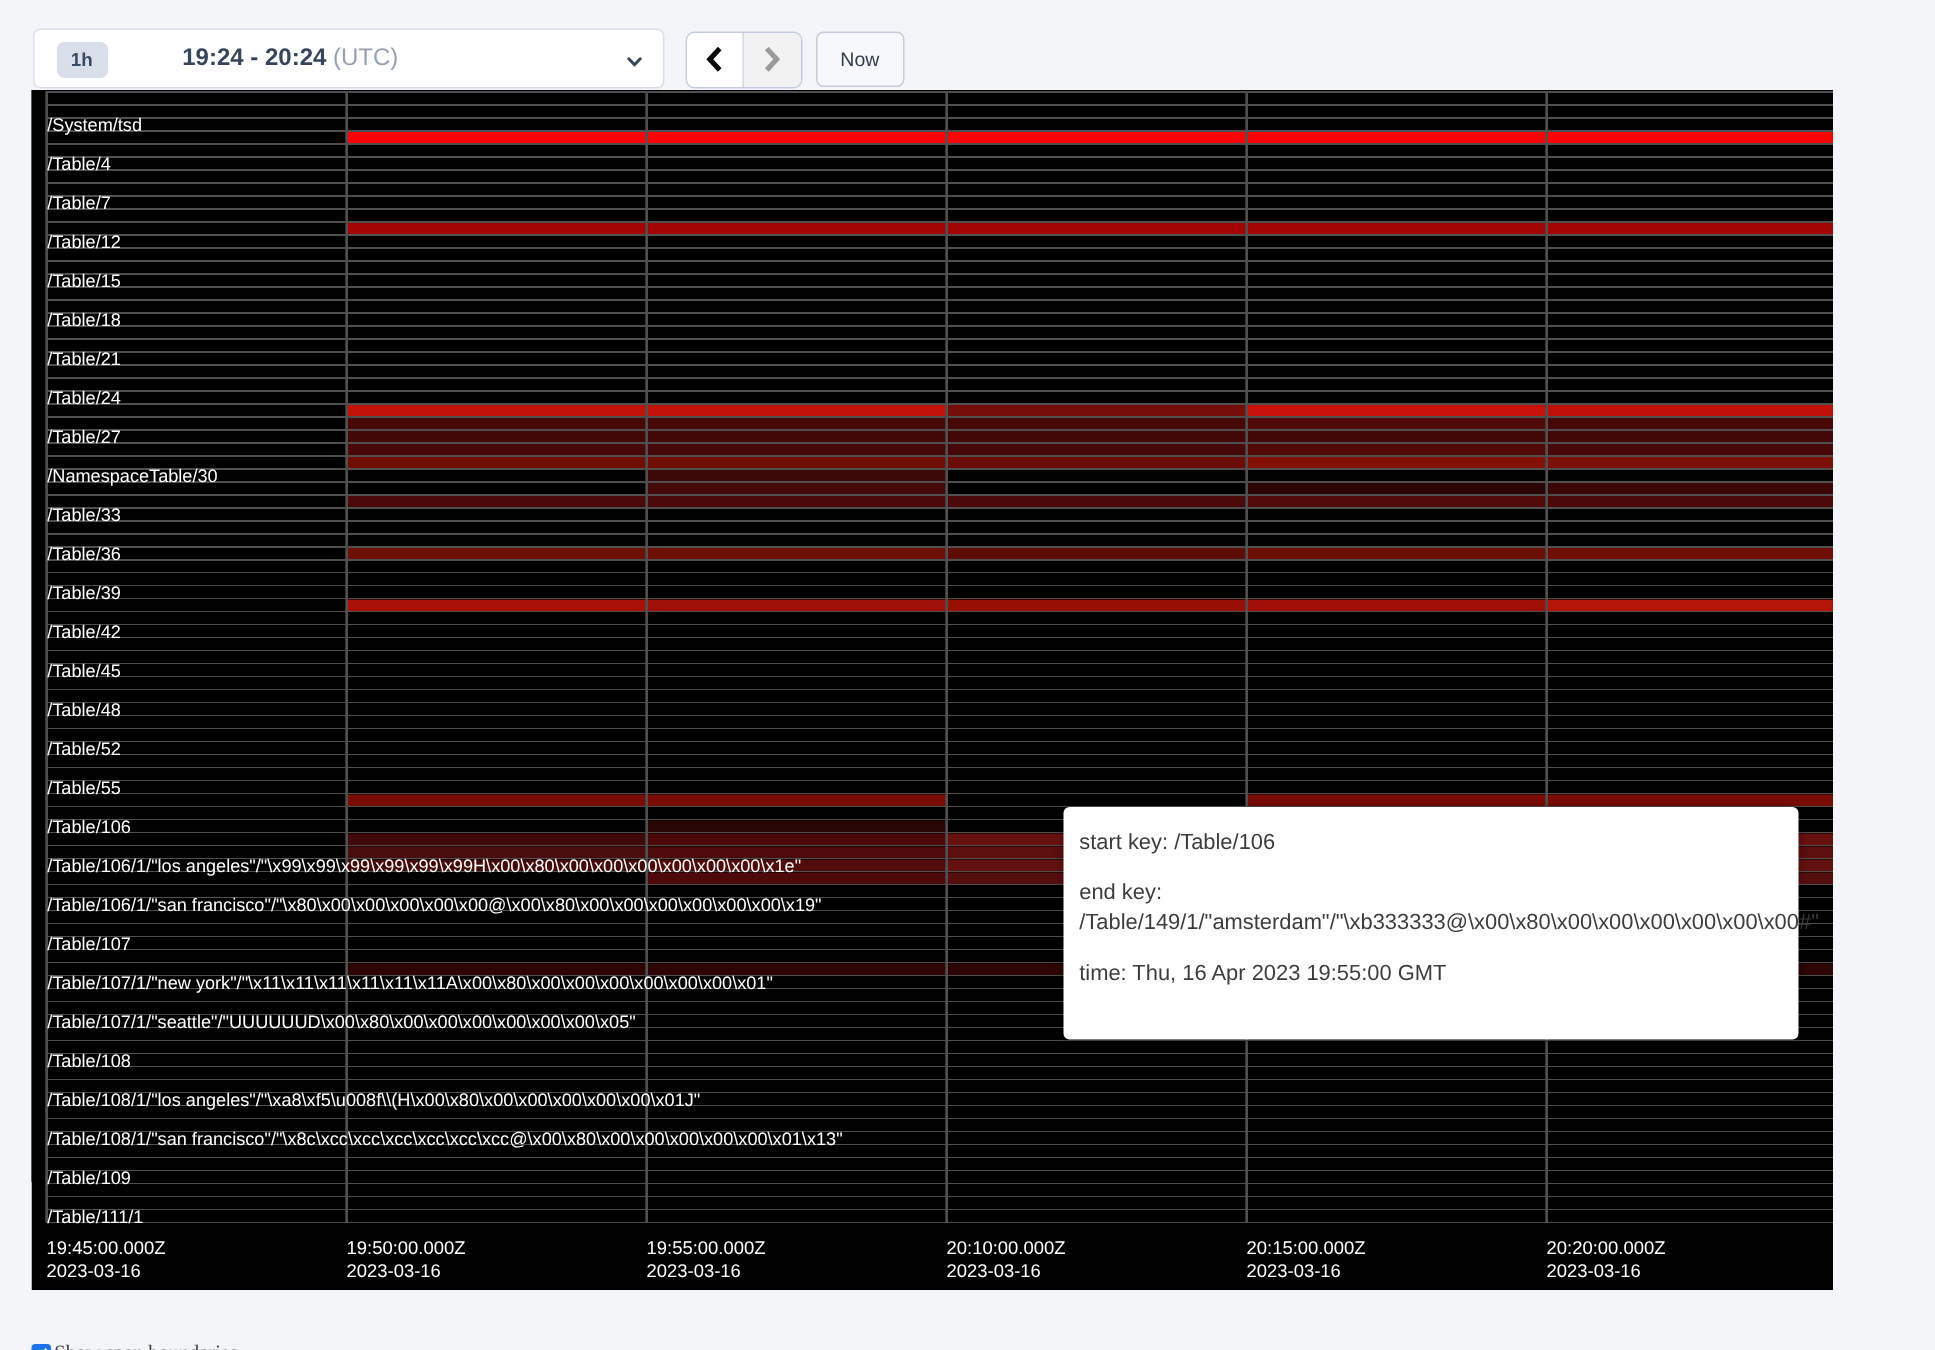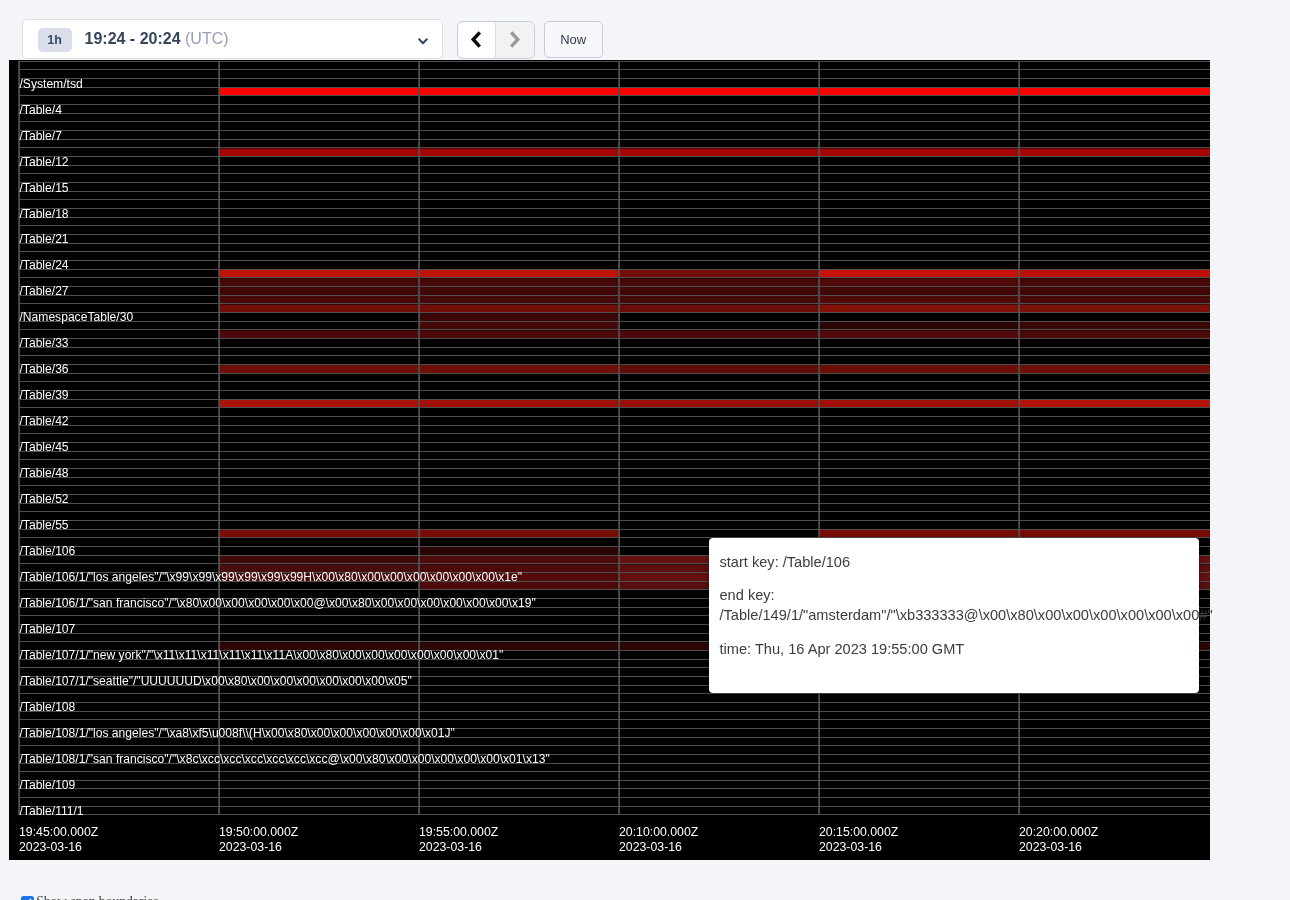--- a/index.html
+++ b/index.html
@@ -1,25 +1,25 @@
 <!DOCTYPE html>
 <html><head><meta charset="utf-8"><style>
 * { margin:0; padding:0; box-sizing:border-box; }
 html,body { width:1290px; height:900px; background:#f4f5f8; font-family:"Liberation Sans", sans-serif; overflow:hidden; }
 .abs { position:absolute; }
-.select { left:21.5px; top:18.5px; width:421px; height:40px; background:#fff; border:1px solid #dadee8; border-radius:5px; display:flex; align-items:center; }
+.select { left:21.5px; top:18.5px; width:421px; height:40px; background:#fff; border:1px solid #dadee8; border-radius:5px; display:flex; align-items:center;gap:37px; }
 .badge { margin-left:15px; margin-top:2px; background:#d9deea; border-radius:5px; width:34px; height:24px; display:flex; align-items:center; justify-content:center; font-size:12.5px; font-weight:bold; color:#394a64; }
 .trange { margin-left:13px; font-size:16px; font-weight:bold; color:#36445c; }
 .trange .utc { font-weight:normal; color:#97a0b4; }
 .chev { position:absolute; right:13.5px; top:18px; }
 .btngrp { left:456.5px; top:20.5px; width:78px; height:38px; border:1px solid #c3cbdd; border-radius:6px; background:#fff; display:flex; }
 .bg-l { width:38.5px; height:100%; display:flex; align-items:center; justify-content:center; border-right:1px solid #d5dbe7; }
 .bg-r { width:38.5px; height:100%; display:flex; align-items:center; justify-content:center; background:#f2f2f2; border-radius:0 5px 5px 0; }
 .nowbtn { left:543.5px; top:21px; width:59.5px; height:37px; background:#f7f8fb; border:1px solid #c3cbdd; border-radius:5px; color:#303b4e; font-size:13px; font-weight:normal; display:flex; align-items:center; justify-content:center; }
-.canvas { left:9px; top:60px; width:1201px; height:728px; background:#000;text-decoration:underline; }
+.canvas { left:21px; top:60px; width:1201px; height:728px; background:#000;text-decoration:underline; }
 .tooltip { left:709px; top:538px; width:490px; height:155px; background:#fff; border-radius:4px; box-shadow:0 1px 6px rgba(0,0,0,.35); color:#3a3a3a; font-size:14.6px; padding:0 0 0 10.5px; color:#3c3c3c; }
 .tooltip div { margin-top:13.5px; line-height:20px; }
 .cbrow { left:20.7px; top:894px; display:flex; align-items:center;font-family:Liberation Serif, serif; }
 .cbox { width:13px; height:13px; background:#1a73e8; border-radius:2.5px; display:flex; align-items:center; justify-content:center; }
 .cblabel { margin-left:2.5px; font-size:13.6px; color:#3f3f3f; }
 </style></head>
 <body>
 <div class="abs select">
   <div class="badge">1h</div>
   <div class="trange">19:24 - 20:24 <span class="utc">(UTC)</span></div>

